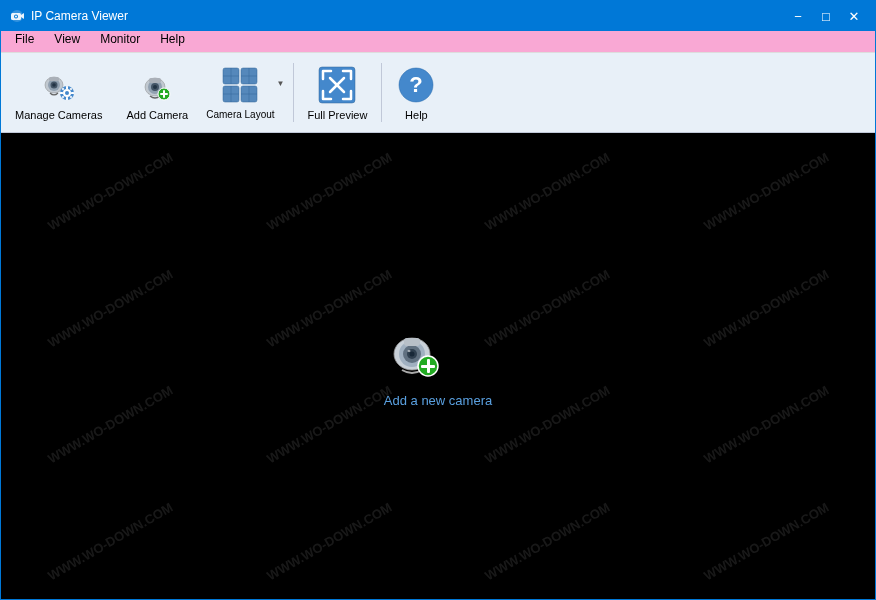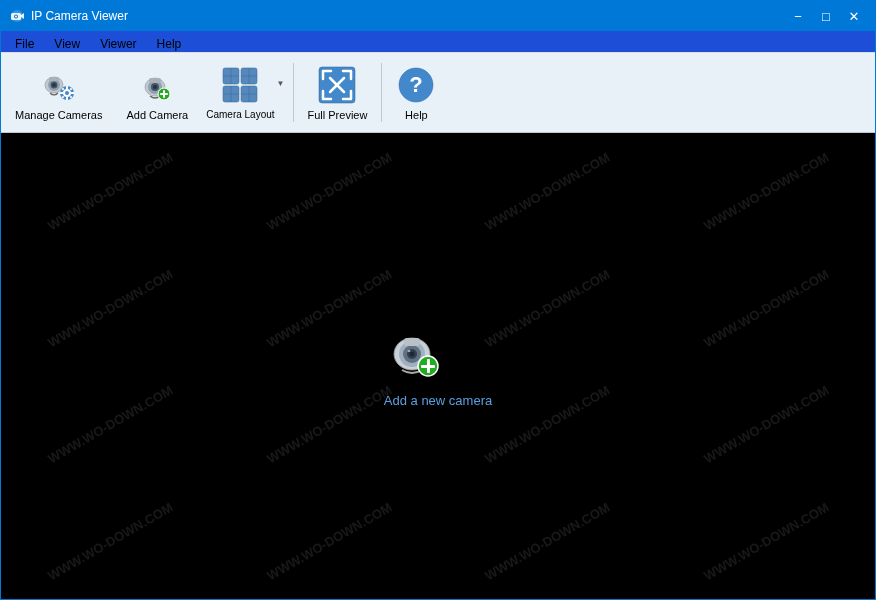--- a/index.html
+++ b/index.html
@@ -62,24 +62,24 @@
       cursor: pointer;
       display: flex;
       align-items: center;
       justify-content: center;
       border-radius: 2px;
     }
 
     
     .menu-bar {
       height: 22px;
-      background: #1d4ed8;
+      background: #f9a8d4;
       border-bottom: 1px solid #ddd;
       display: flex;
-      align-items: flex-start;
+      align-items: flex-end;
       padding: 4px 4px;
       flex-shrink: 0;
     }
 
     .menu-item {
       padding: 2px 10px;
       cursor: pointer;
       font-size: 12px;
       color: #000;
       border-radius: 2px;
@@ -202,21 +202,21 @@
     <div class="title-bar-controls">
       <button class="title-btn">−</button>
       <button class="title-btn">□</button>
       <button class="title-btn close">✕</button>
     </div>
   </div>
 
   <div class="menu-bar">
     <div class="menu-item">File</div>
     <div class="menu-item">View</div>
-    <div class="menu-item">Viewer</div>
+    <div class="menu-item">Monitor</div>
     <div class="menu-item">Help</div>
   </div>
 
   <div class="toolbar">
 
     <button class="toolbar-btn">
       <div class="toolbar-icon">
         <svg width="40" height="40" viewBox="0 0 40 40">
           <ellipse cx="15" cy="20" rx="9" ry="8" fill="#c0c8d0" stroke="#888" stroke-width="0.5"></ellipse>
           <ellipse cx="15" cy="20" rx="6" ry="6" fill="#90a0b0"></ellipse>

